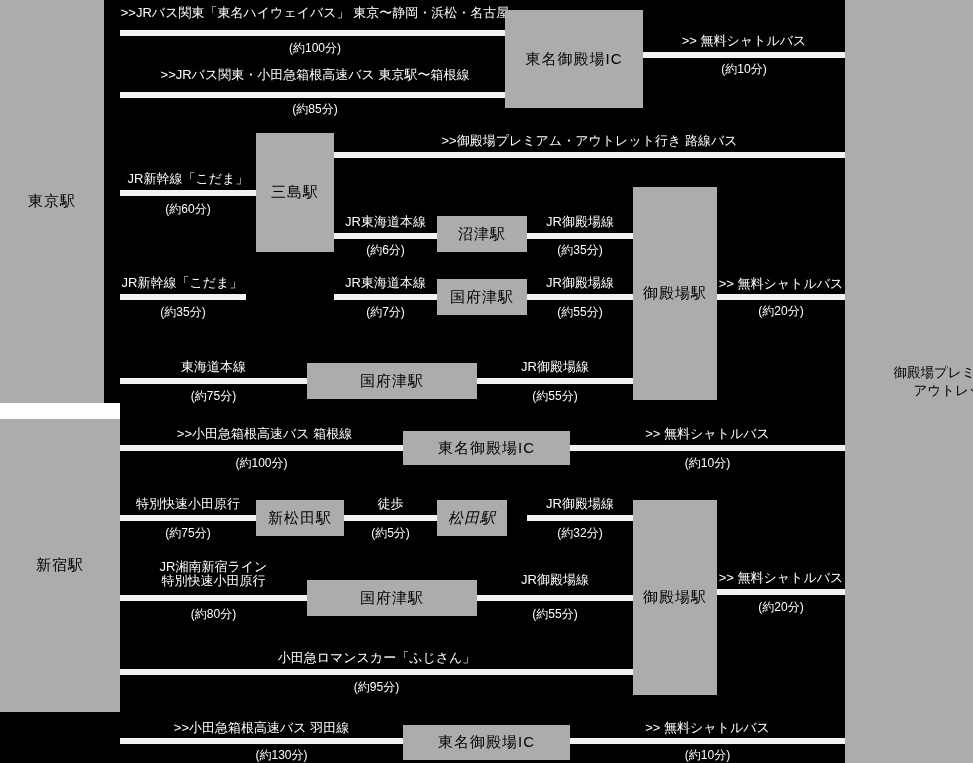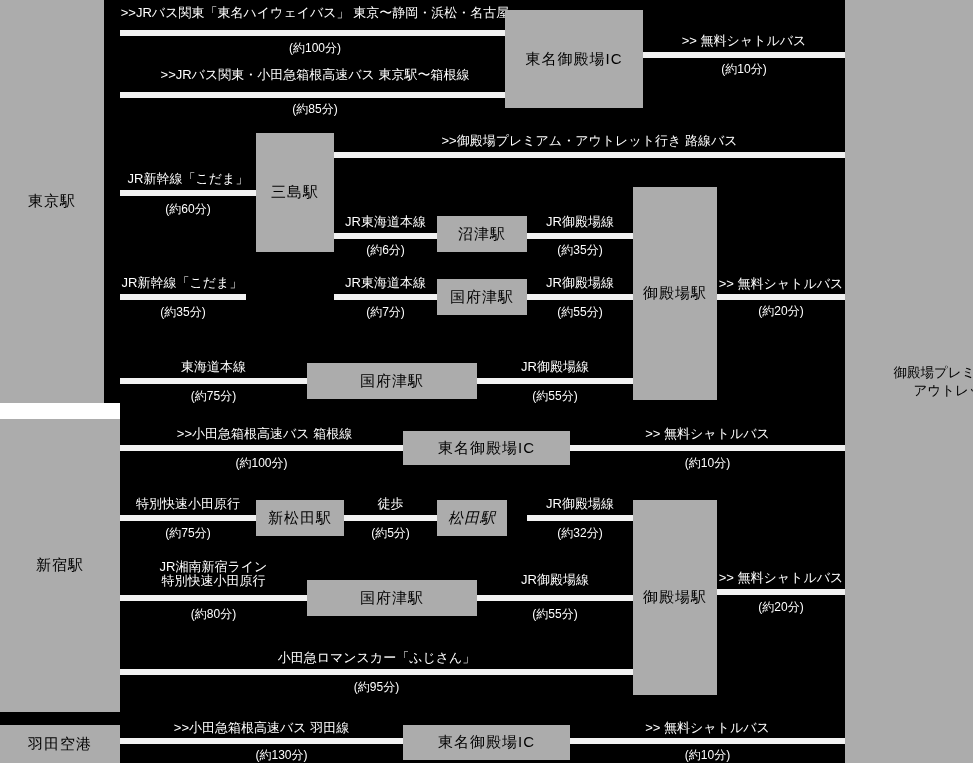--- a/index.html
+++ b/index.html
@@ -31,23 +31,20 @@
 <body>
 
 <div class="stage">
 
   <div class="box" style="left:0;top:0;width:104px;height:403px;">
       <span>東京駅</span>
     </div>
   <div class="vdivider" style="left:0;top:403px;width:120px;height:16px;"></div>
   <div class="box" style="left:0;top:419px;width:120px;height:293px;">
       <span>新宿駅</span>
-    </div>
-  <div class="box" style="left:0;top:725px;width:120px;height:38px;">
-      <span>羽田空港</span>
     </div>
 
   <div class="box dest" style="left:845px;top:0;width:128px;height:763px;padding-left:46px;">
     <div>御殿場プレミアム・</div>
     <div>アウトレット</div>
   </div>
 
   <div class="rlabel" style="left:120px;top:6px;width:390px;">&gt;&gt;JRバス関東「東名ハイウェイバス」 東京〜静岡・浜松・名古屋</div>
   <div class="hline" style="left:120px;top:30px;width:385px;"></div>
   <div class="rtime" style="left:120px;top:41px;width:390px;">(約100分)</div>

